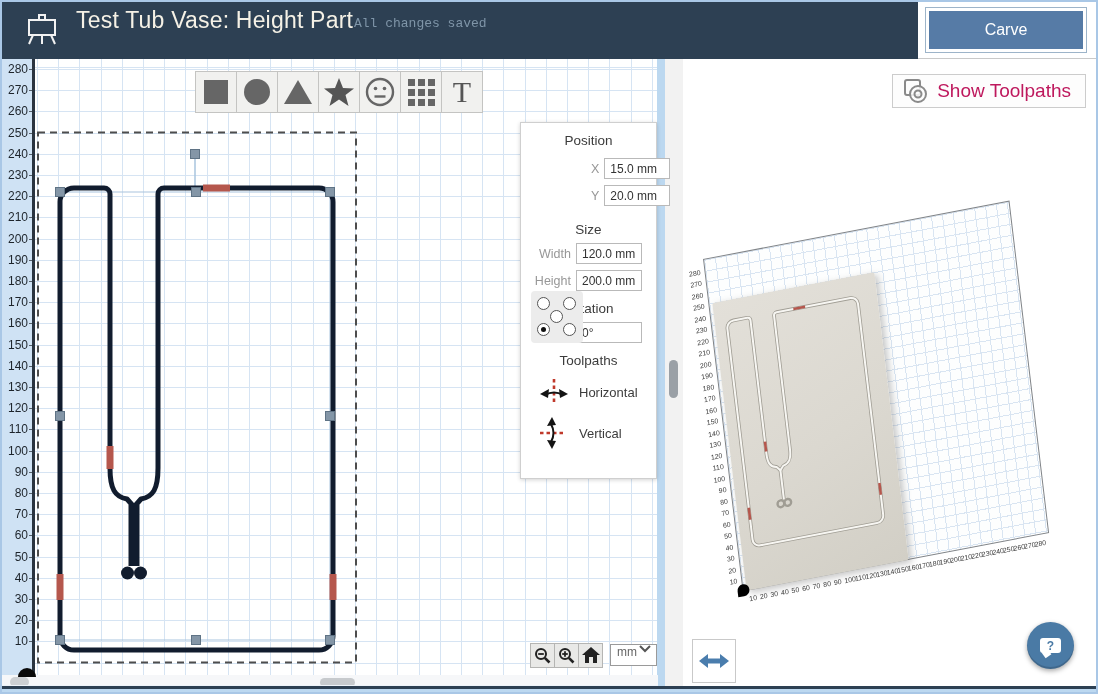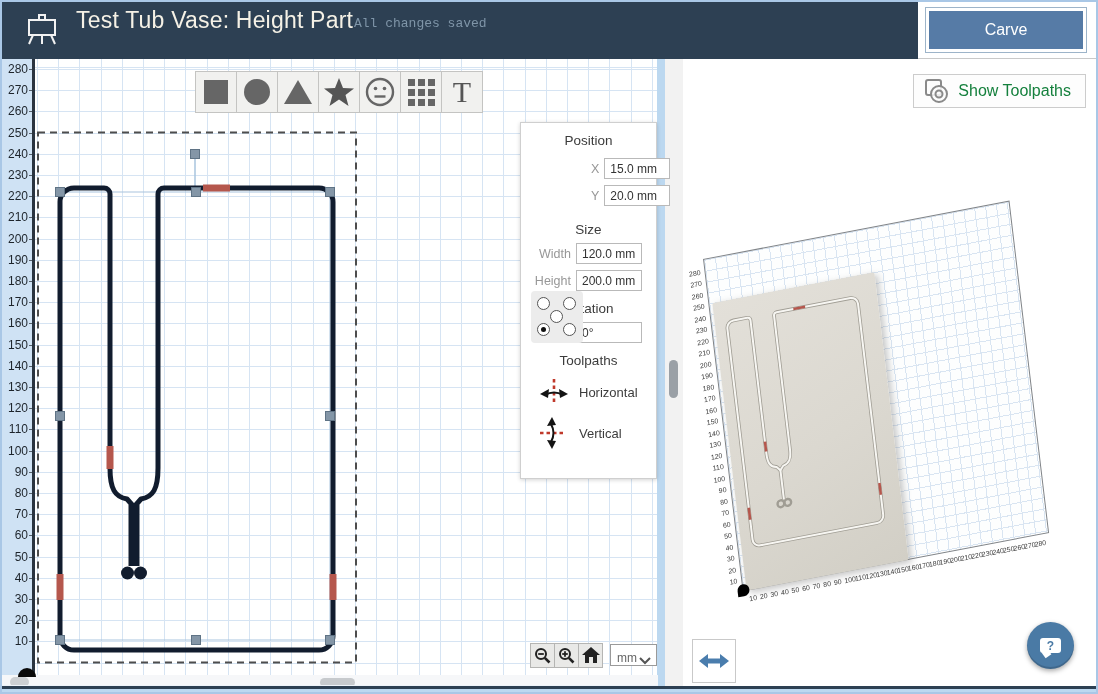--- a/index.html
+++ b/index.html
@@ -60,21 +60,21 @@
                       border-radius:50%; background:#111; }
   .pos-fields { margin-left:62px; }
   .mirror-row { display:flex; align-items:center; margin:8px 0 0 18px; gap:10px; cursor:pointer; }
   .mirror-label { font-size:13px; color:#3c3c3c; }
 
   
   .zoom-ctrls { position:absolute; left:528px; top:641px; display:flex; z-index:20; }
   .zoom-btn { width:25px; height:25px; background:#e9e9e7; border:1px solid #b5b5b3; margin-right:-1px;
               display:flex; align-items:center; justify-content:center; cursor:pointer; }
   .units-select { position:absolute; left:608px; top:642px; width:47px; height:22px; background:#fff;
-                  border:1px solid #9a9a9a; display:flex; align-items:flex-end; z-index:20; cursor:pointer; }
+                  border:1px solid #9a9a9a; display:flex; align-items:flex-start; z-index:20; cursor:pointer; }
   .units-select span { font-size:12px; color:#666; margin-left:6px; flex:1; }
 
   
   .hscroll-track { position:absolute; left:0; top:673px; width:656px; height:14px; background:#f6f7f9; z-index:9; }
   .hscroll-thumb { position:absolute; left:318px; top:3px; width:35px; height:9px; background:#c7cacd; border-radius:5px; }
   .hscroll-cap { position:absolute; left:8px; top:2px; width:19px; height:10px; background:#cdd0d3; border-radius:5px; }
   .origin-marker { position:absolute; left:16px; top:666px; width:18px; height:9px; background:#0a0a0a;
                    border-radius:9px 9px 0 0; z-index:10; }
   .ruler-bottom { position:absolute; left:0; top:683px; width:656px; height:11px; background:#eef3f9;
                   overflow:hidden; z-index:9; }
@@ -82,21 +82,21 @@
 
   
   .divider-blue { position:absolute; left:655px; top:57px; width:8px; height:630px; background:#bcd8f0; z-index:6; }
   .divider-gap { position:absolute; left:663px; top:57px; width:18px; height:630px; background:#f2f2f2; z-index:6; }
   .vscroll-thumb { position:absolute; left:667px; top:358px; width:9px; height:38px; background:#9aa0a6; border-radius:5px; z-index:7; }
 
   
   .panel3d { position:absolute; left:681px; top:57px; width:415px; height:630px; background:#fff; overflow:hidden; }
   .show-toolpaths { position:absolute; right:12px; top:15px; height:34px; padding:0 14px 0 10px; background:#fdfdfd;
                     border:1px solid #cccccc; display:flex; align-items:center; gap:8px; cursor:pointer; }
-  .show-toolpaths span { color:#15803d; font-size:16px; }
+  .show-toolpaths span { color:#be185d; font-size:19px; }
 
   .plane3d { position:absolute; left:20px; top:200px; width:312px; height:334px; background:#fdfefe;
              border:1px solid #808488;
              background-image:
                repeating-linear-gradient(to right, #d9e5f2 0 1px, transparent 1px 11px),
                repeating-linear-gradient(to bottom, #d9e5f2 0 1px, transparent 1px 11px);
              transform:rotate(-10.8deg) skewX(-4deg); transform-origin:0 0; }
   .axis-num { position:absolute; font-size:7px; color:#3c3c3c; white-space:nowrap; }
   .slab { position:absolute; left:3px; top:44px; width:165px; height:289px; border-radius:2px;
           background:linear-gradient(155deg, #e3e0d9 0%, #dbd8d0 55%, #d2cfc6 100%);

